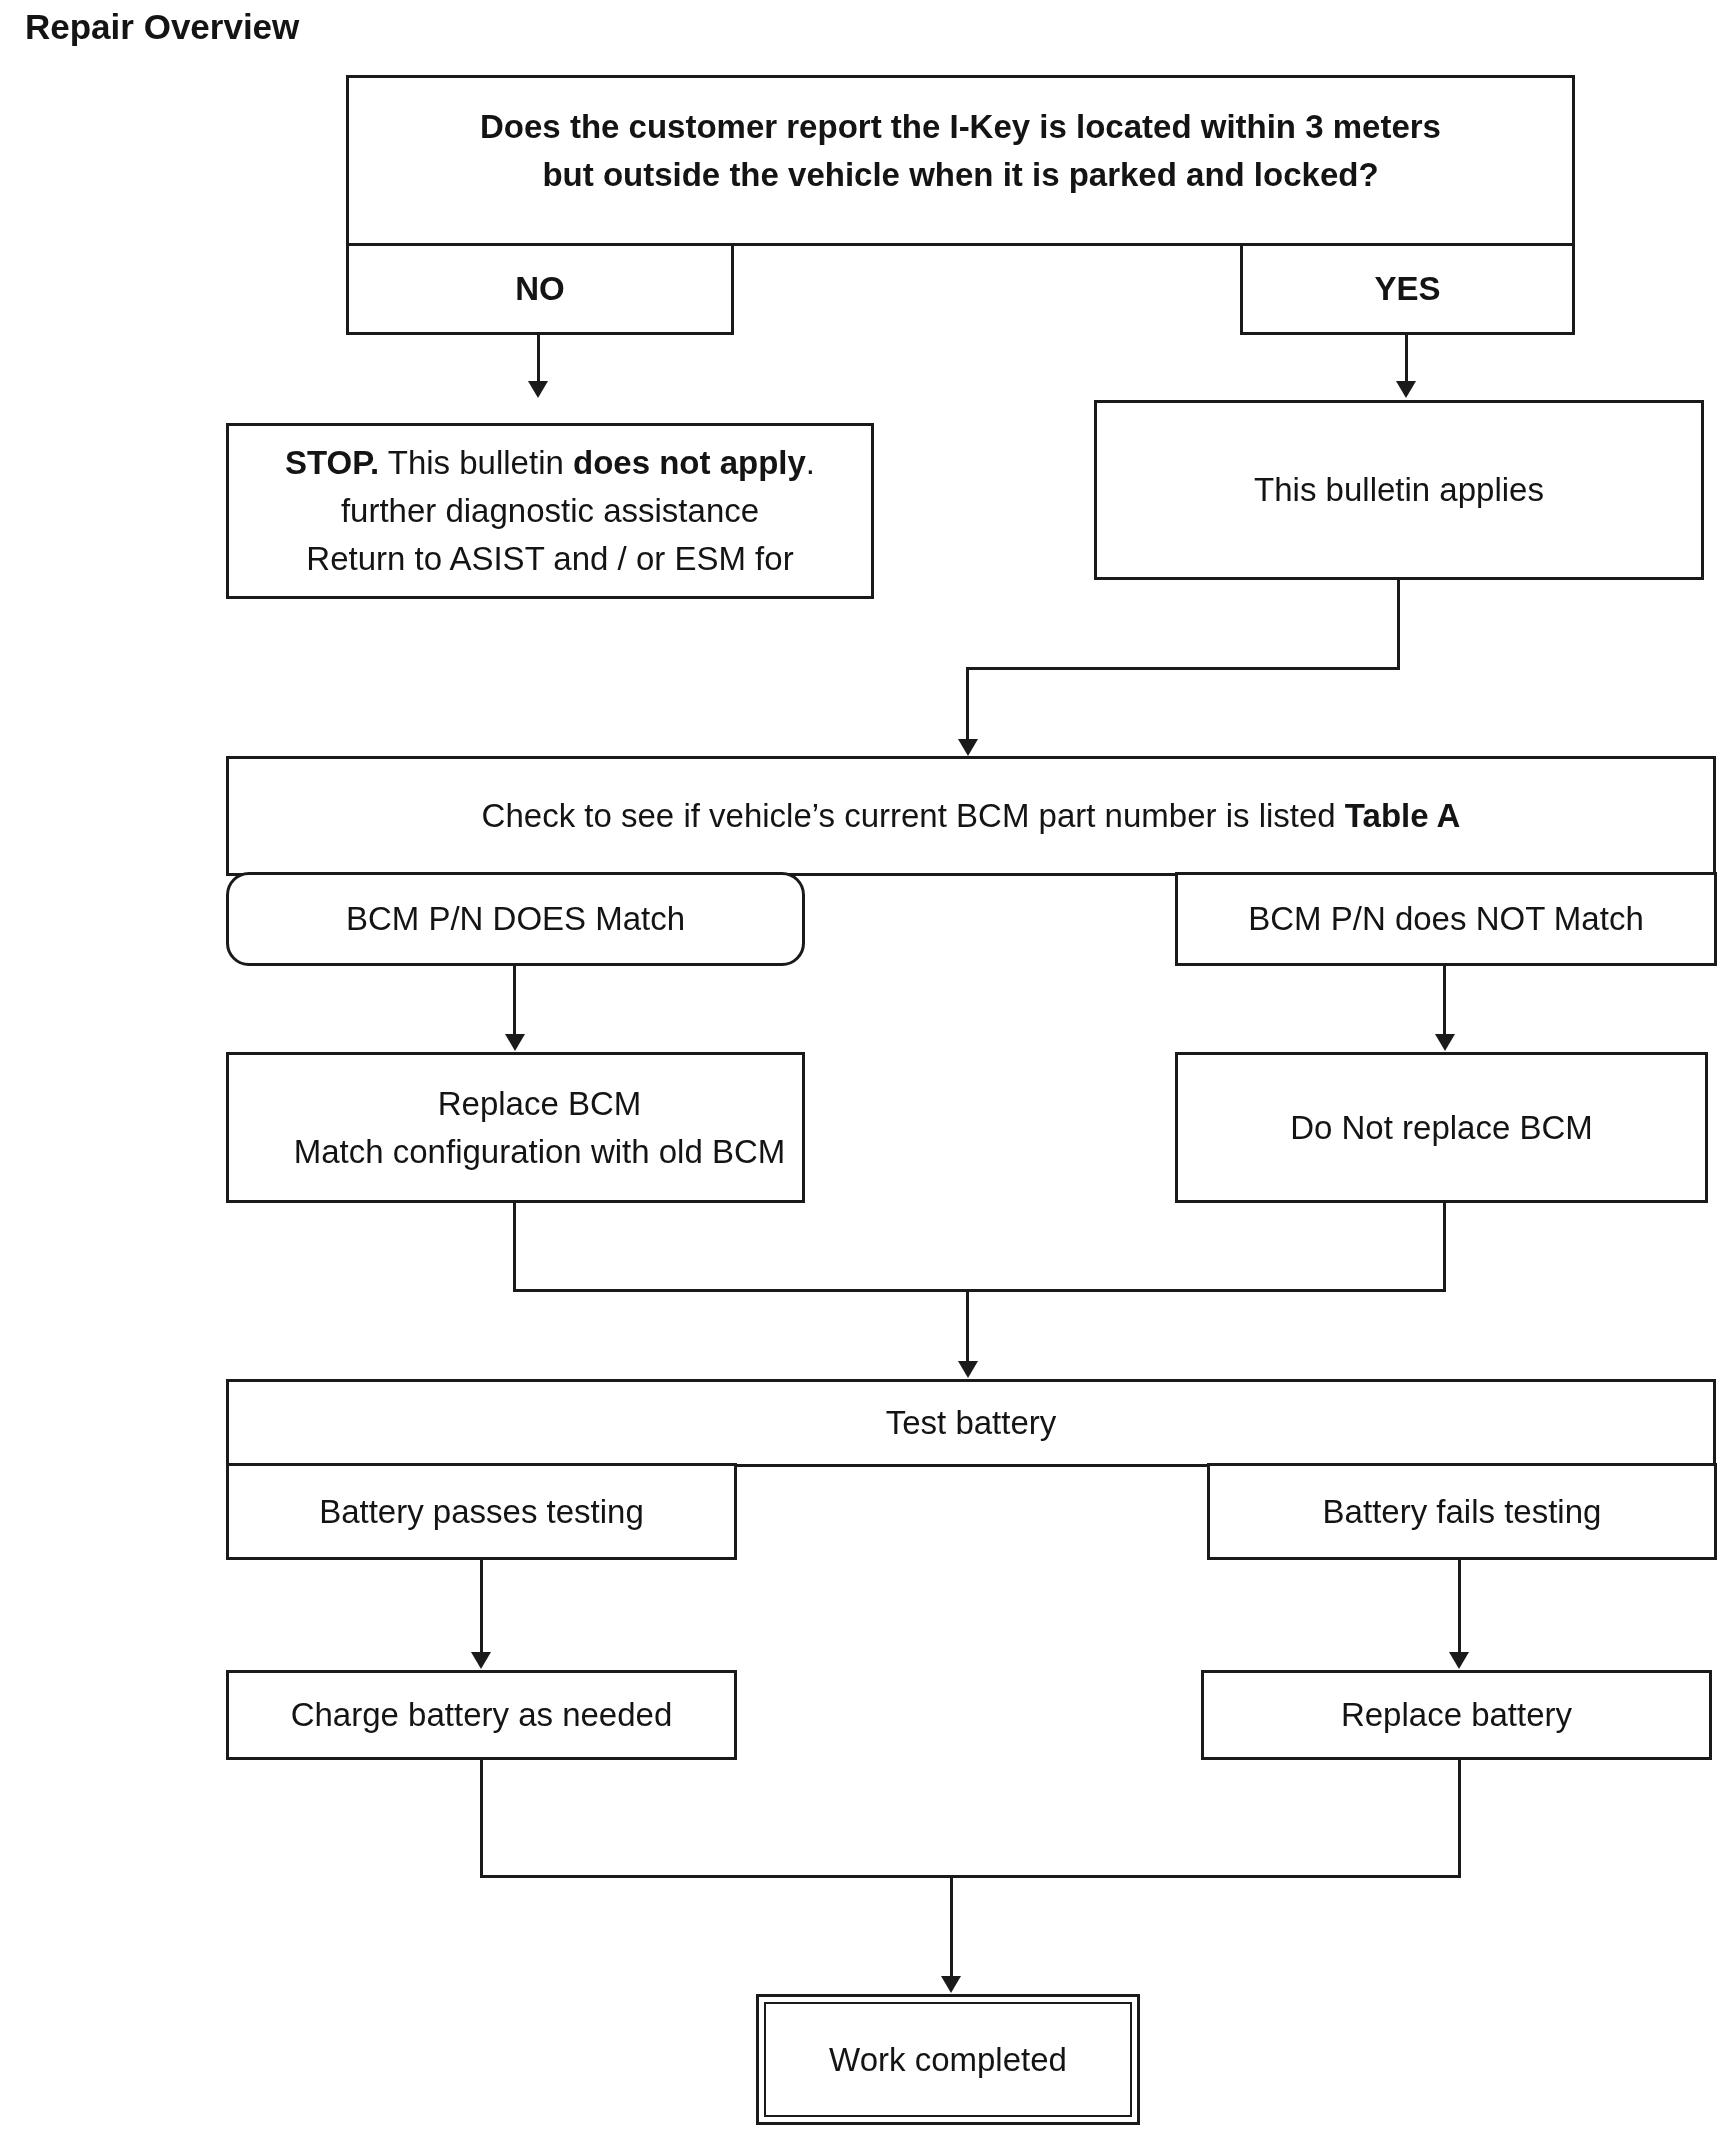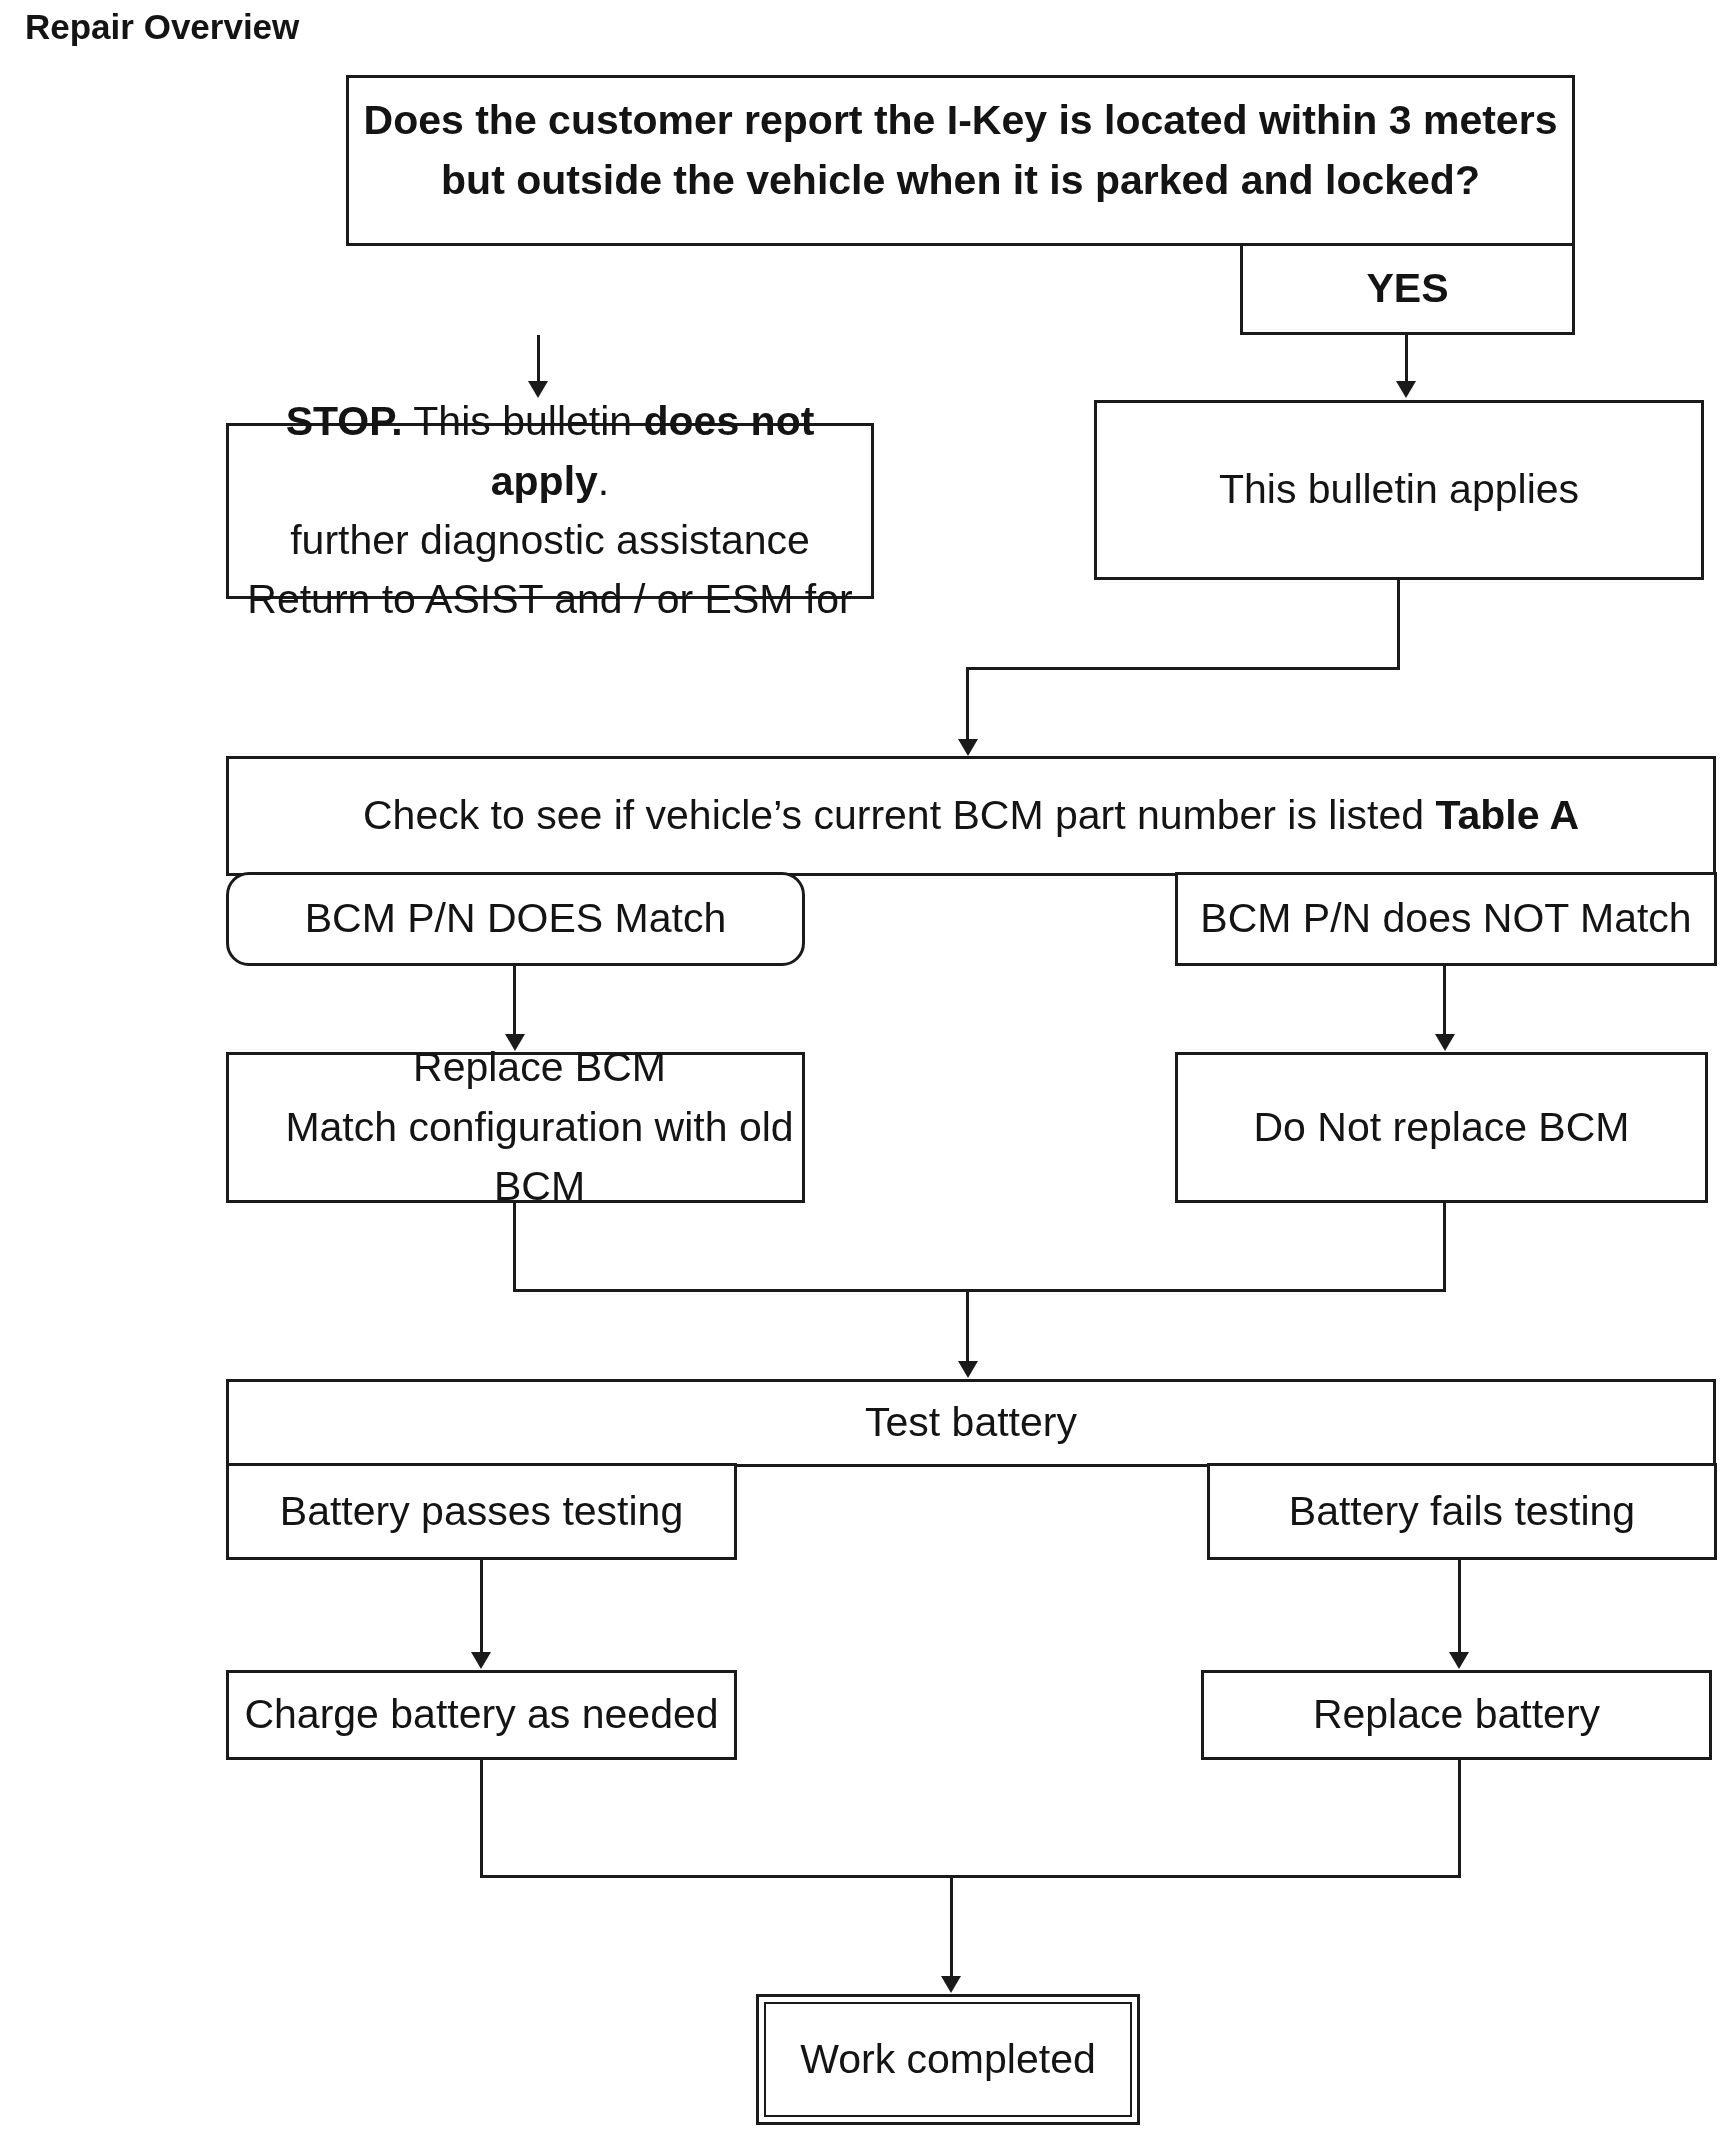--- a/index.html
+++ b/index.html
@@ -19,21 +19,21 @@
   }
   .box {
     position: absolute;
     box-sizing: border-box;
     border: 3.5px solid #1a1a1a;
     background: #ffffff;
     display: flex;
     align-items: center;
     justify-content: center;
     text-align: center;
-    font-size: 41px;
+    font-size: 33px;
     line-height: 1.45;
     color: #141414;
   }
   .col { flex-direction: column; }
   .bold { font-weight: bold; }
   .line {
     position: absolute;
     background: #1a1a1a;
   }
   .arrowhead {
@@ -62,20 +62,23 @@
 
 <div id="flowchart">
 
   <div class="page-title" style="left:25px; top:7px;">Repair Overview</div>
 
   <div class="box col bold" style="left:346px; top:75px; width:1229px; height:171px; padding-bottom:19.5px;">
     <div>Does the customer report the I-Key is located within 3 meters</div>
     <div>but outside the vehicle when it is parked and locked?</div>
   </div>
 
+  <div class="box bold" style="left:346px; top:243px; width:388px; height:92px;">
+    <span>NO</span>
+  </div>
   <div class="box bold" style="left:1240px; top:243px; width:335px; height:92px;">
     <span>YES</span>
   </div>
 
   <div class="line" style="left:537px; top:335px; width:2.7px; height:48px;"></div>
   <div class="arrowhead" style="left:528px; top:381px;"></div>
 
   <div class="line" style="left:1405px; top:335px; width:2.7px; height:48px;"></div>
   <div class="arrowhead" style="left:1396px; top:381px;"></div>
 

